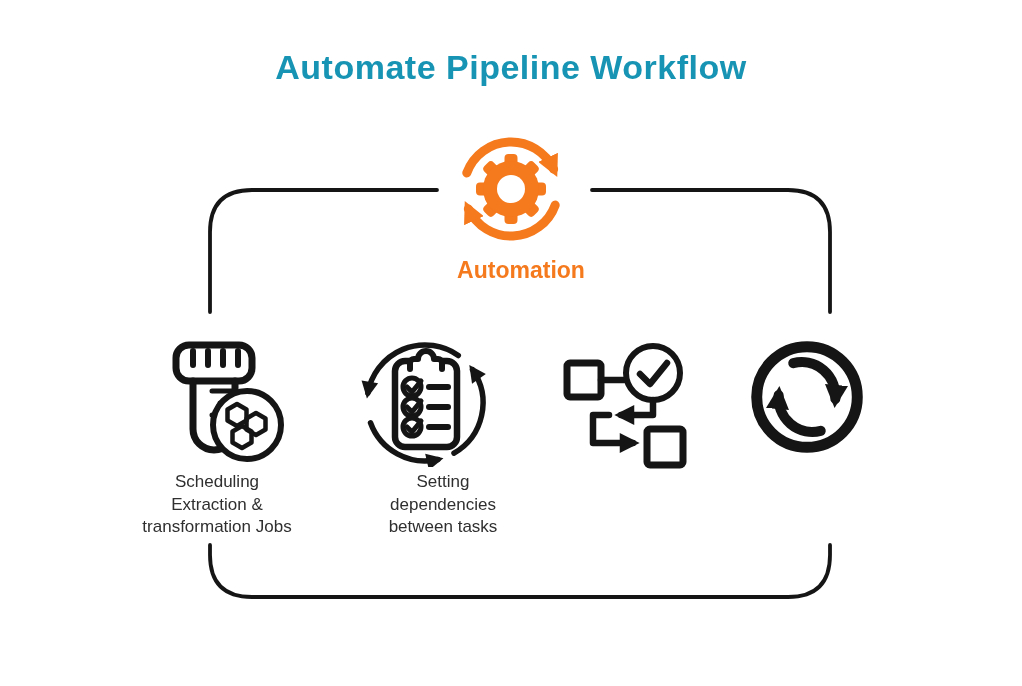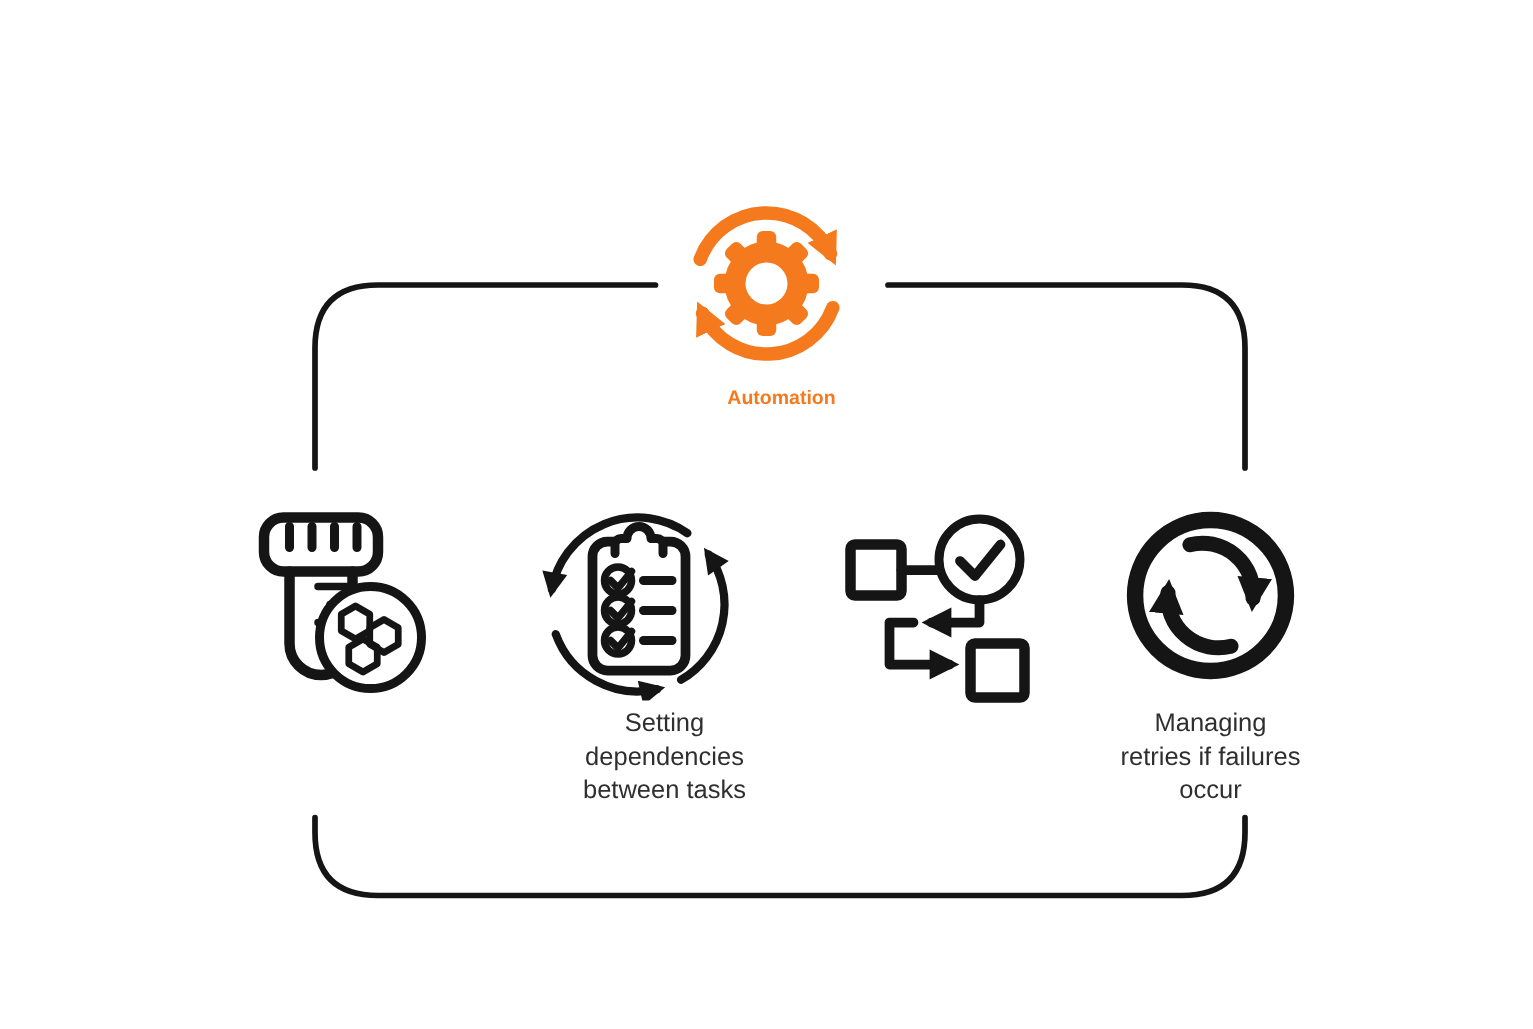--- a/index.html
+++ b/index.html
@@ -7,21 +7,21 @@
     position:relative;width:1022px;height:686px;background:var(--c-background,#fff);
     font-family:"Liberation Sans",sans-serif;overflow:hidden;
   }
   .title{
     position:absolute;top:48px;left:0;width:100%;text-align:center;
     font-size:34px;font-weight:600;letter-spacing:.5px;color:var(--c-title,#1794B3);
   }
   .hub-icon{position:absolute;left:452px;top:134px;}
   .hub-label{
     position:absolute;left:411px;top:257px;width:220px;text-align:center;
-    font-size:13px;font-weight:700;color:var(--c-accent,#F5791D);
+    font-size:23px;font-weight:700;color:var(--c-accent,#F5791D);
   }
   .frame{position:absolute;left:0;top:0;}
   .step-icon{position:absolute;}
   .caption{
     position:absolute;width:210px;text-align:center;top:471px;
     font-size:17px;line-height:22.5px;color:var(--c-caption,#2F2F2F);
     white-space:pre-line;
   }
   #icon1{left:148px;top:325px;}
   #icon2{left:355px;top:327px;}
@@ -45,20 +45,21 @@
       </marker>
       <marker id="mb2" viewBox="0 0 10 10" refX="6" refY="5" markerWidth="2.3" markerHeight="2.3" orient="auto">
         <path d="M0,0 L10,5 L0,10 Z" fill="#151515"></path>
       </marker>
       <marker id="mo" viewBox="0 0 10 10" refX="6" refY="5" markerWidth="2.4" markerHeight="2.4" orient="auto">
         <path d="M0,0 L10,5 L0,10 Z" fill="#F5791D"></path>
       </marker>
     </defs>
   </svg>
 
+  <div class="title">Automate Pipeline Workflow</div>
 
   <svg class="frame" width="1022" height="686" viewBox="0 0 1022 686">
     <g stroke="#151515" stroke-width="3.8" fill="none" stroke-linecap="round">
       <path d="M437,190 L252,190 Q210,190 210,232 L210,312"></path>
       <path d="M592,190 L788,190 Q830,190 830,232 L830,312"></path>
       <path d="M210,545 L210,555 Q210,597 252,597 L788,597 Q830,597 830,555 L830,545"></path>
     </g>
   </svg>
 
   <svg class="hub-icon" width="120" height="116" viewBox="0 0 120 116">
@@ -126,20 +127,20 @@
   </svg>
 
   <svg id="icon4" class="step-icon" width="128" height="128" viewBox="0 0 140 140">
     <g stroke="#151515" fill="none" stroke-linecap="round">
       <circle cx="70" cy="70" r="55" stroke-width="12"></circle>
       <path d="M55,33 A37,37 0 0 1 101,72" stroke-width="11" marker-end="url(#mb2)"></path>
       <path d="M85,107 A37,37 0 0 1 39,68" stroke-width="11" marker-end="url(#mb2)"></path>
     </g>
   </svg>
 
+  <div id="cap1" class="caption">Scheduling
+Extraction &amp;
+transformation Jobs</div>
   <div id="cap2" class="caption">Setting
 dependencies
 between tasks</div>
-  <div id="cap4" class="caption">Managing
-retries if failures
-occur</div>
 
 </div>
 
 </body></html>

